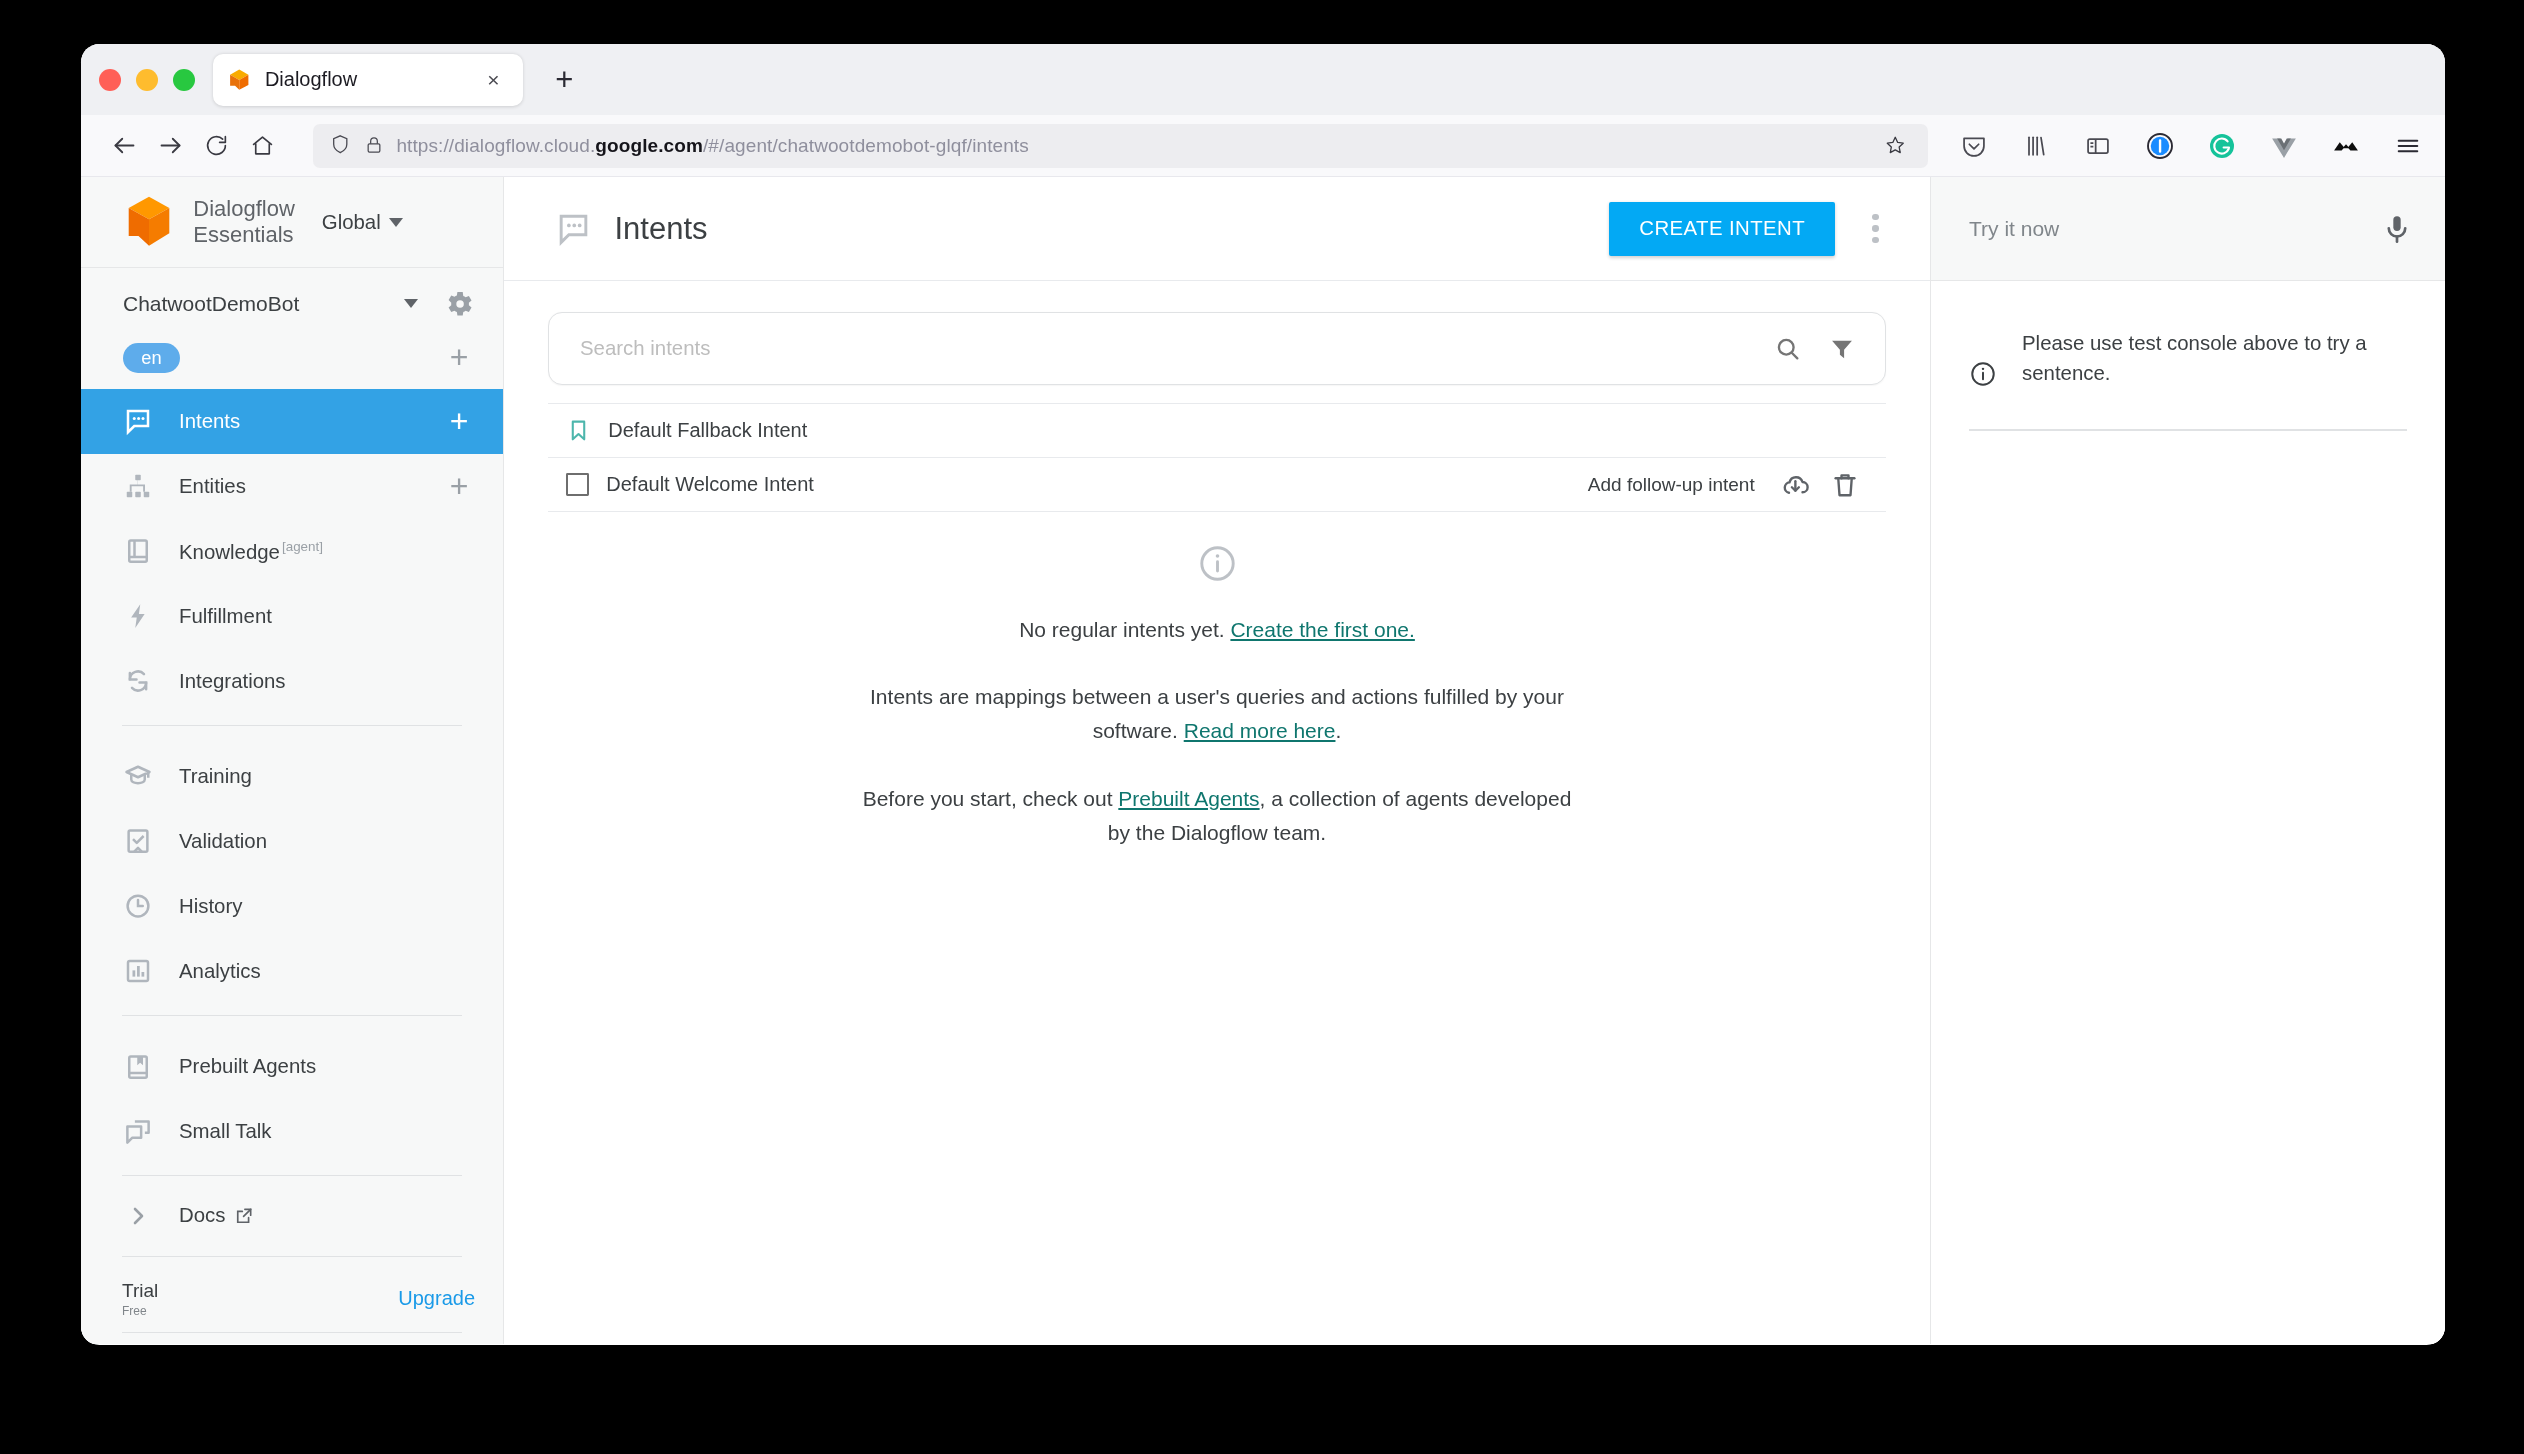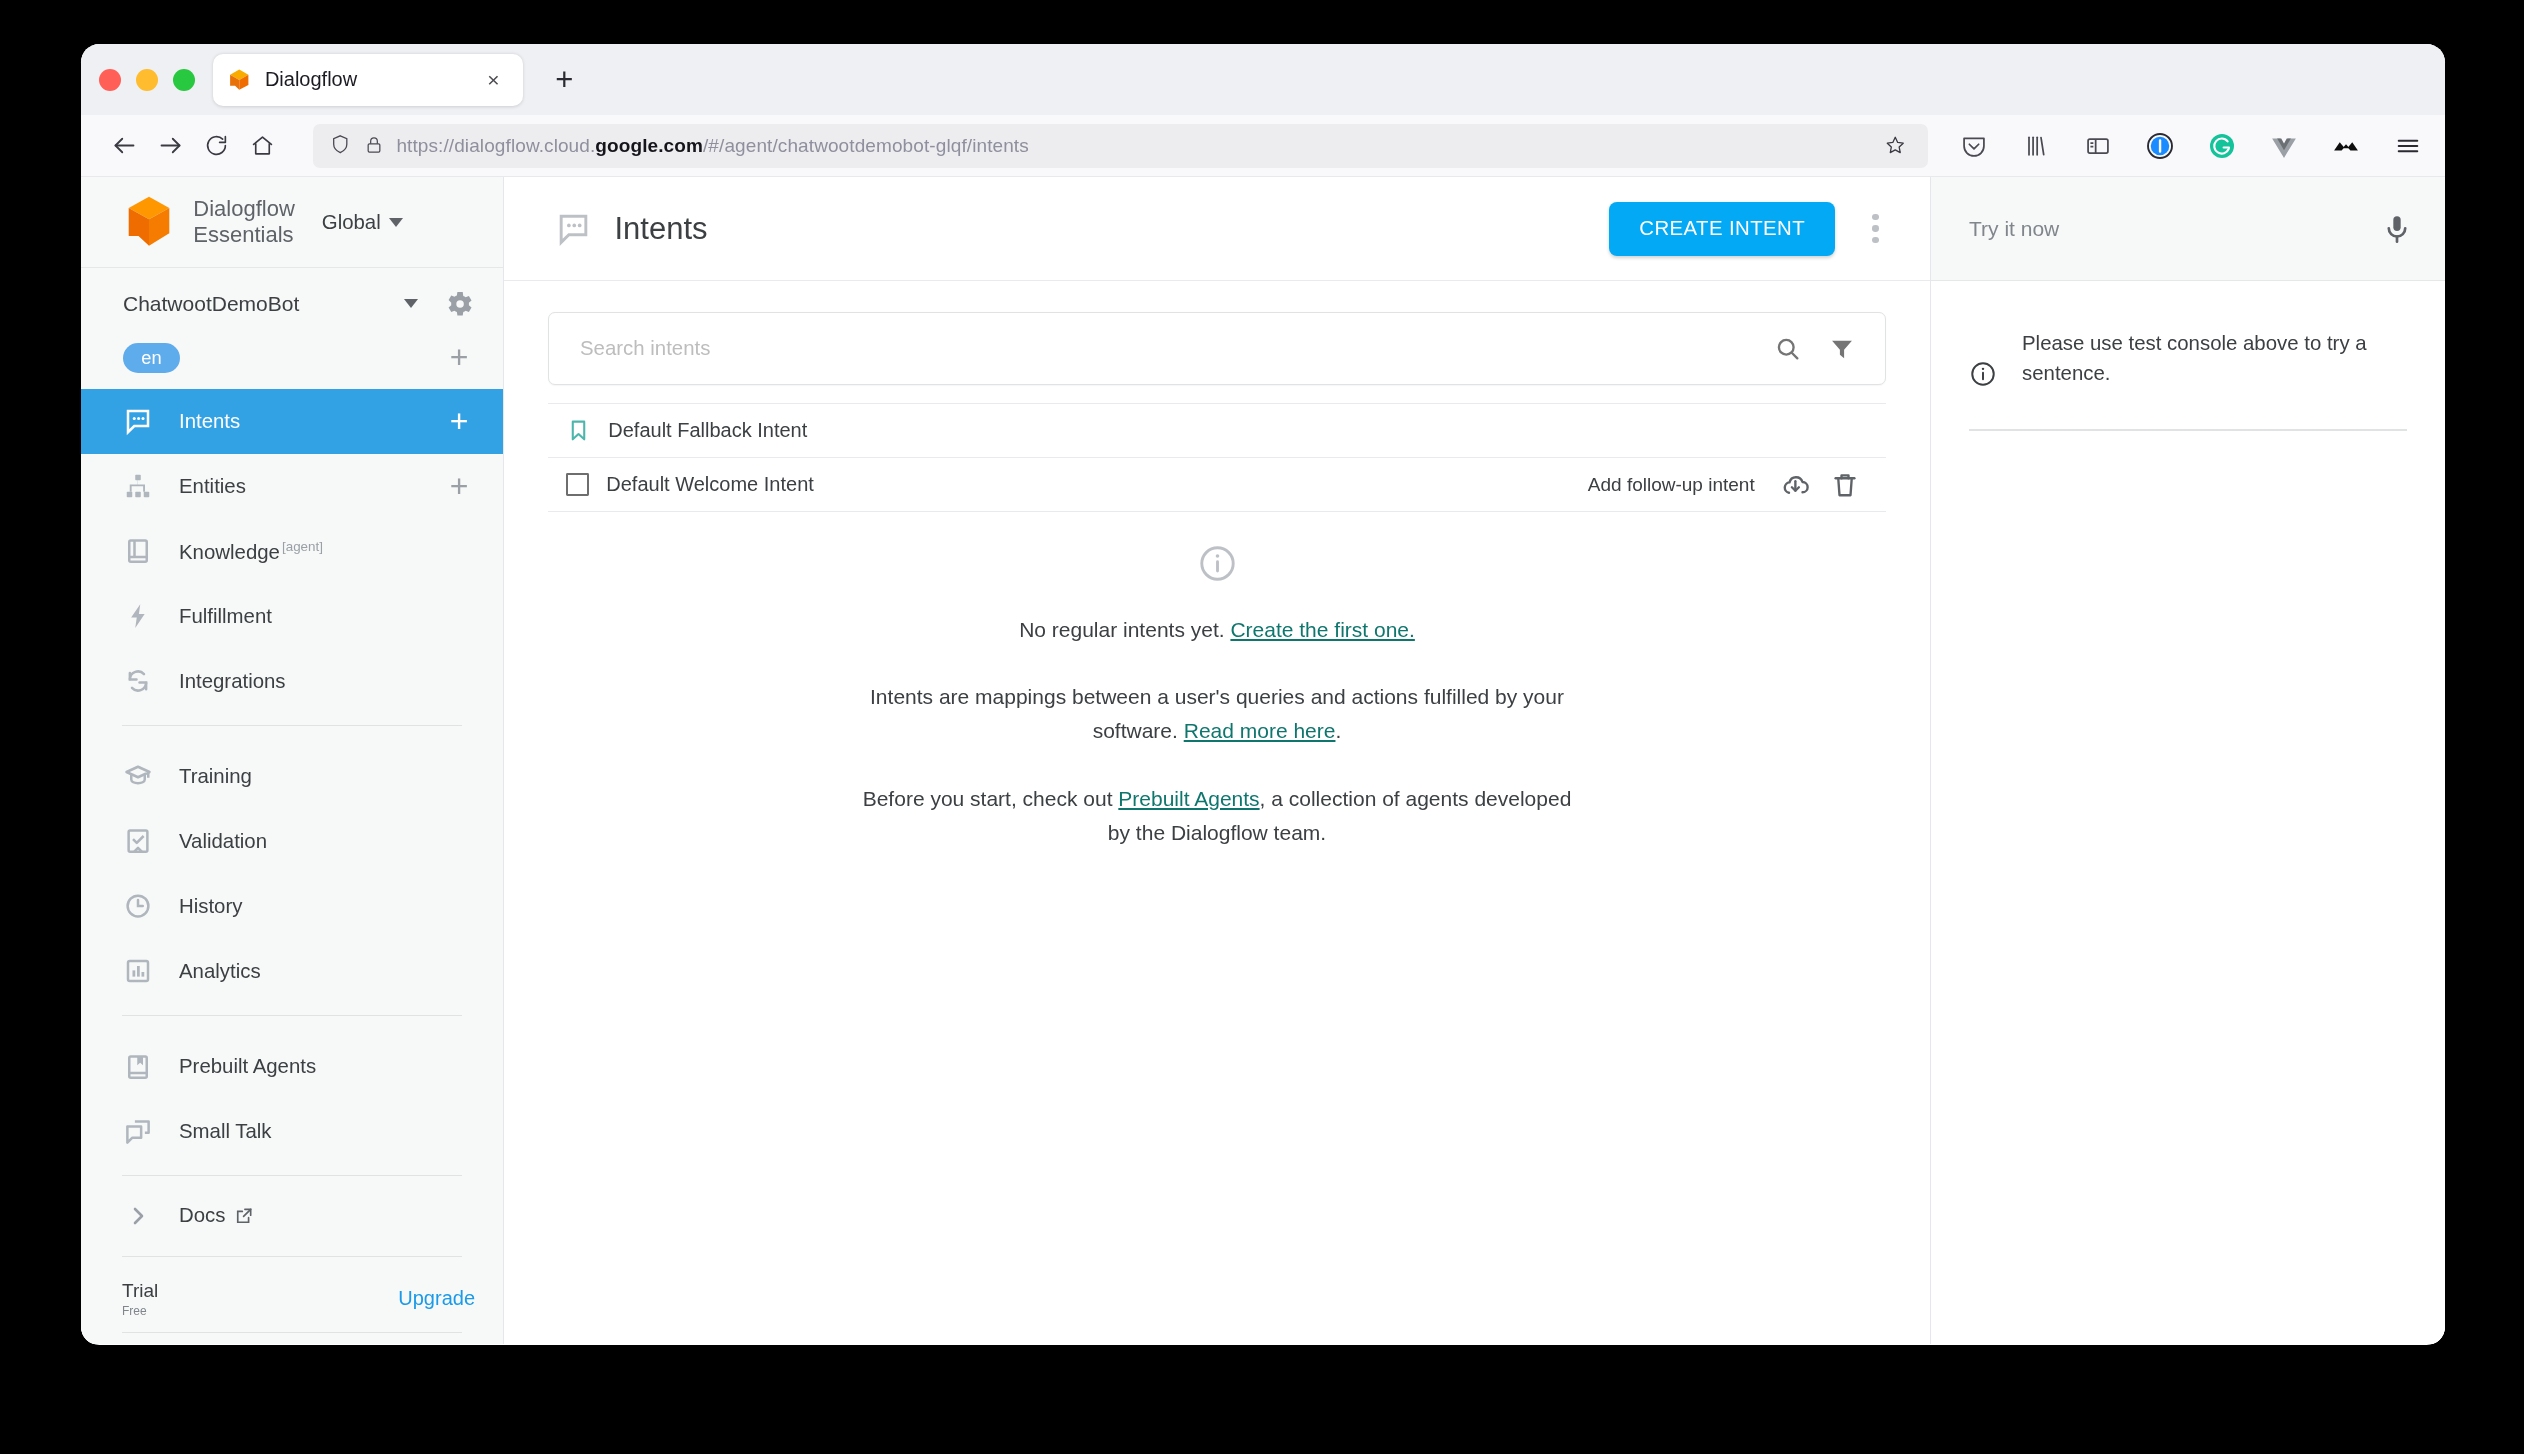--- a/index.html
+++ b/index.html
@@ -230,41 +230,41 @@
     border-bottom: 0.7px solid #e8eaed;
   }
   .page-icon { width: 37px; height: 37px; margin-right: 22.5px; color: #bdc1c6; flex: 0 0 auto; }
   .page-title { font-size: 31px; color: #3c4043; flex: 1; }
   .create-btn {
     background: #03a9f4;
     color: #ffffff;
     font-size: 20.4px;
     letter-spacing: 0.4px;
     padding: 15.5px 30px;
-    border-radius: 8px;
+    border-radius: 2px;
     box-shadow: 0 1.4px 3.5px rgba(0,0,0,0.18);
     white-space: nowrap;
   }
   .kebab {
     width: 39px; height: 39px;
     margin-left: 21px;
     display: flex; flex-direction: column; align-items: center; justify-content: center;
     gap: 5px;
     flex: 0 0 auto;
   }
   .kebab i { width: 6.3px; height: 6.3px; border-radius: 50%; background: #bdc1c6; display: block; }
 
   .main-body {
     flex: 1;
     padding: 31px 44px 0 44px;
     overflow: hidden;
   }
   .search-card {
     border: 0.7px solid #e0e2e4;
-    border-radius: 7px;
+    border-radius: 14px;
     height: 73px;
     display: flex; align-items: center;
     padding: 0 25px 0 31px;
     background: #ffffff;
     box-shadow: 0 0.7px 1.4px rgba(0,0,0,0.04);
   }
   .search-input {
     flex: 1;
     font-size: 20.4px;
     color: #3c4043;

